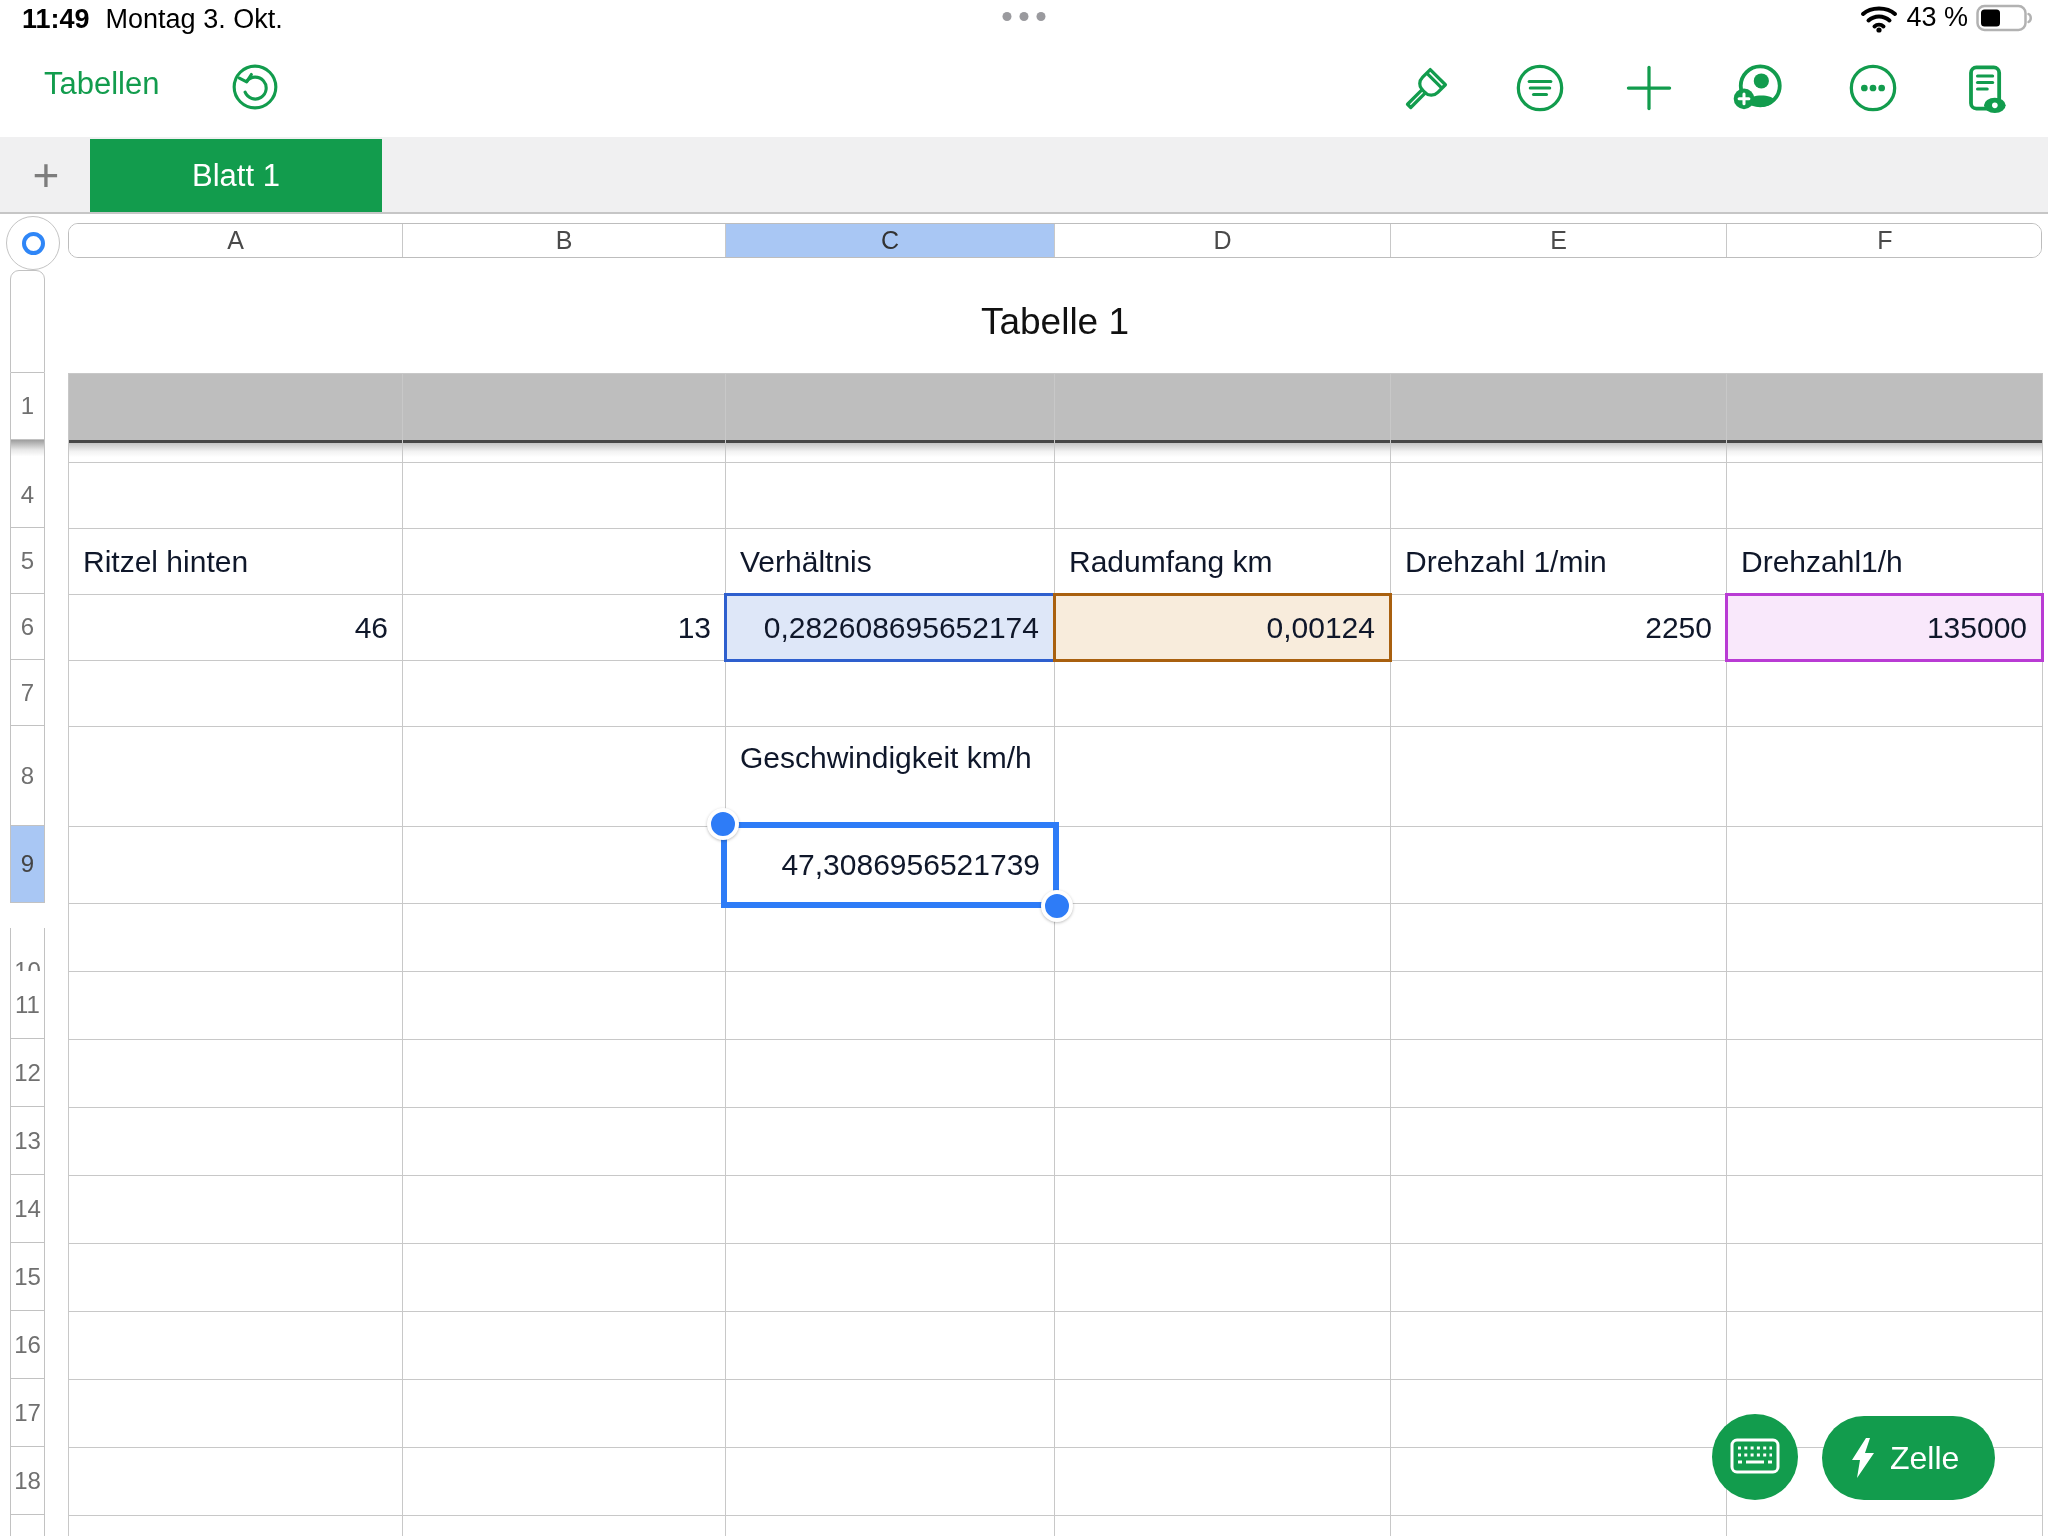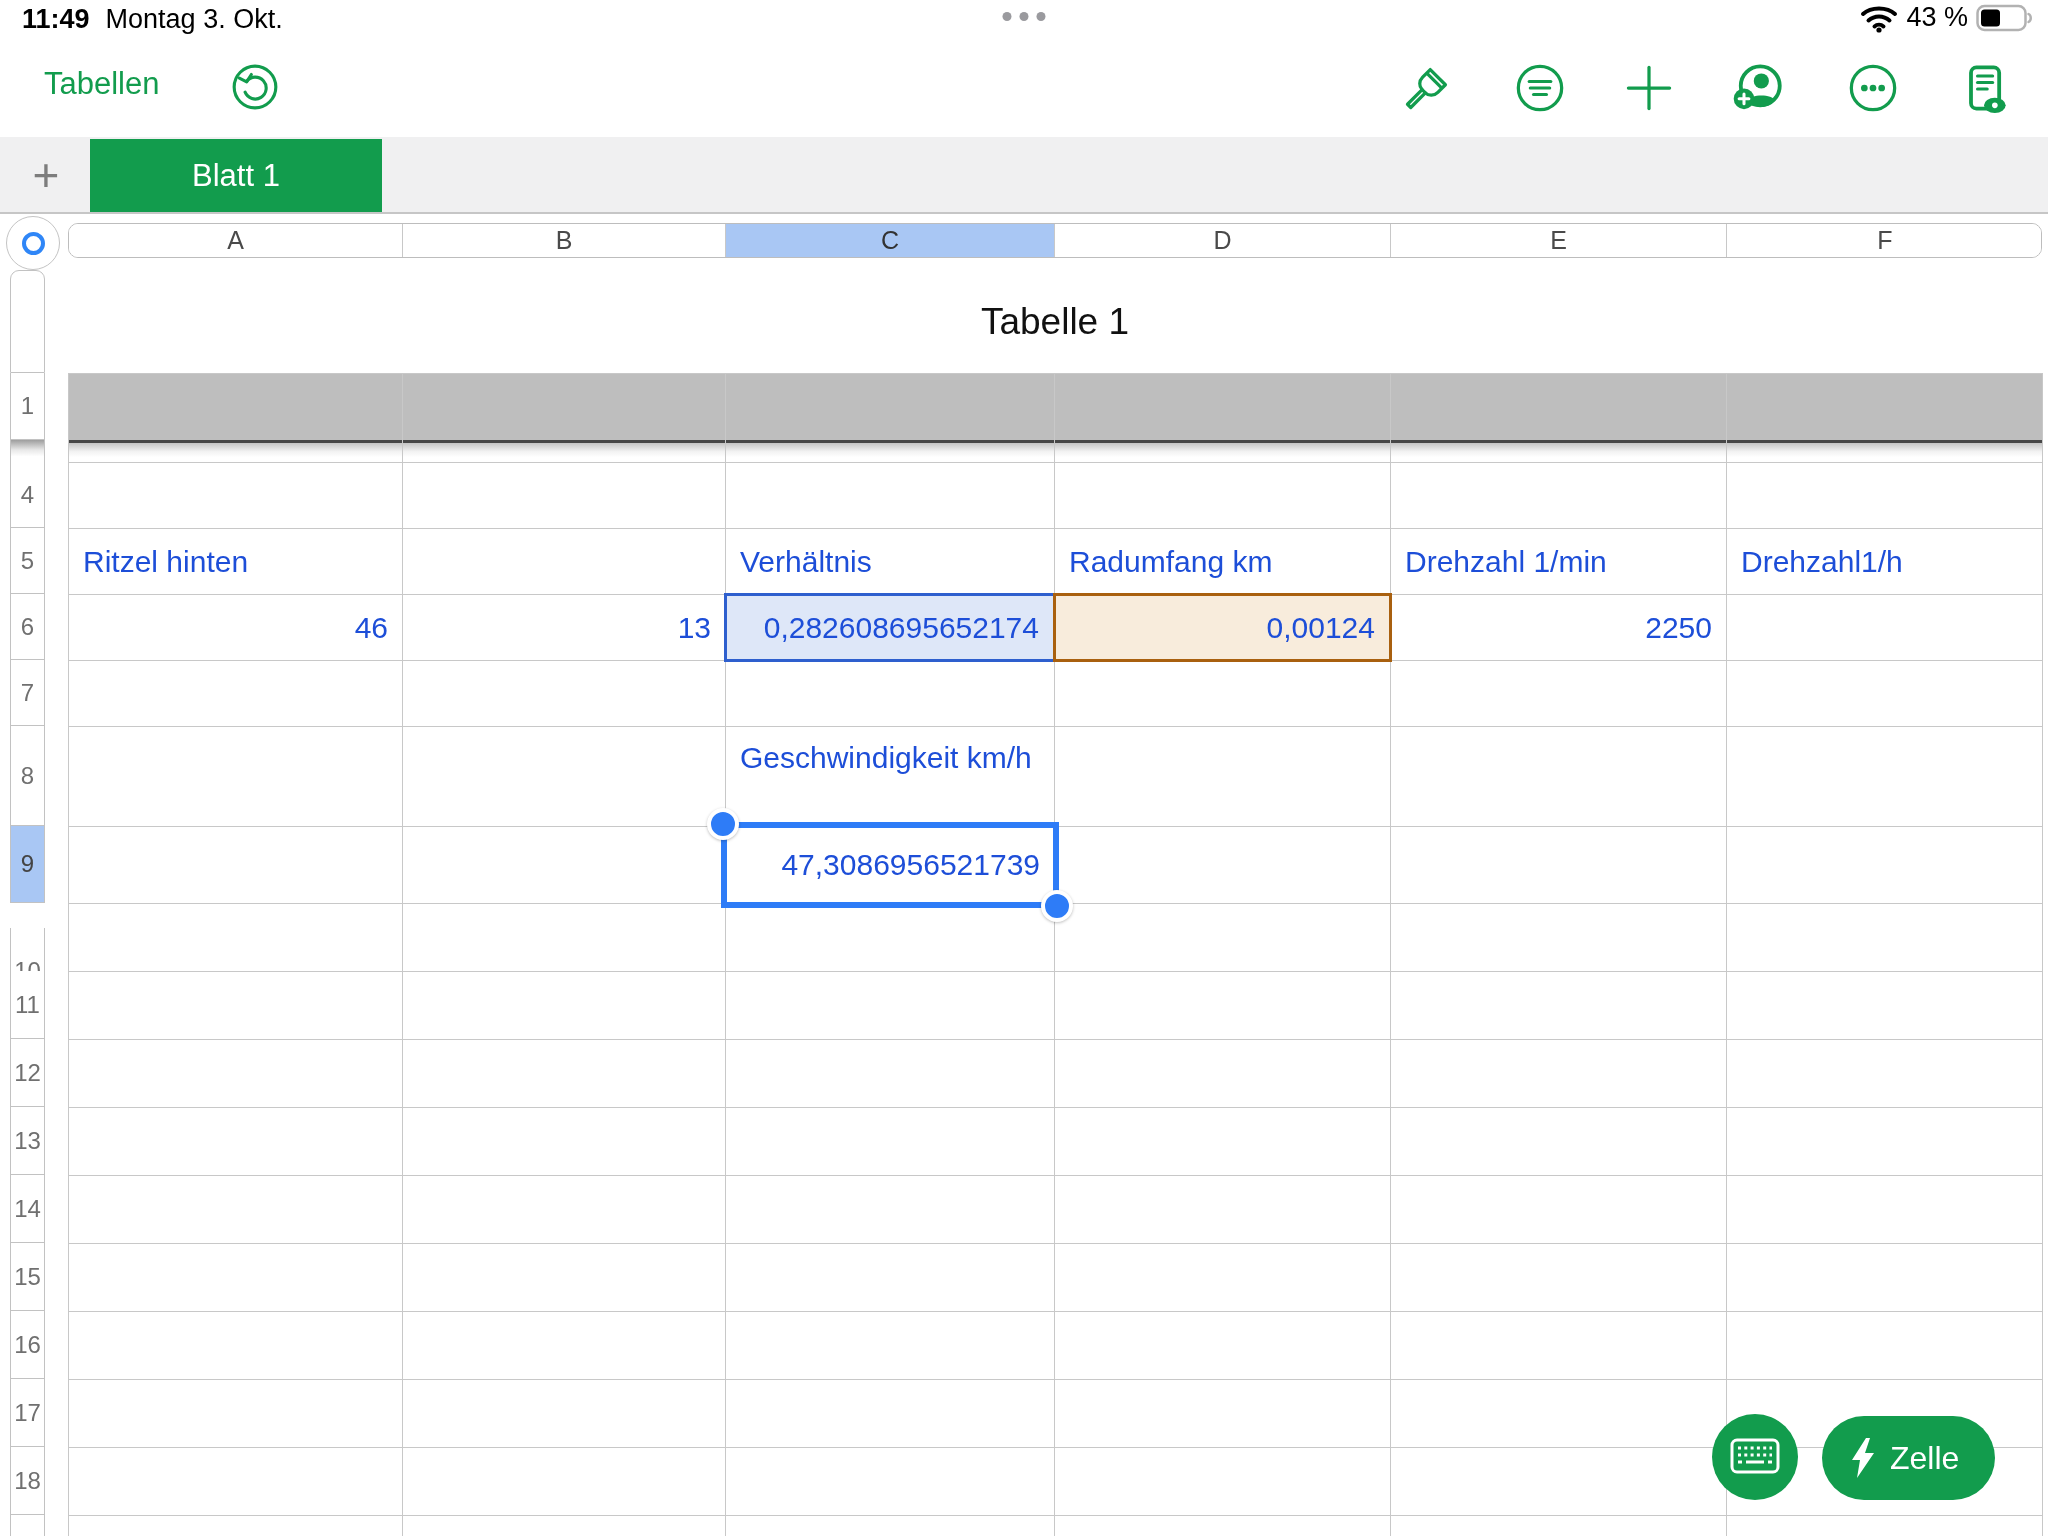--- a/index.html
+++ b/index.html
@@ -29,21 +29,21 @@
   
   .select-all{position:absolute;left:6px;top:216px;width:54px;height:54px;border-radius:50%;background:#fff;border:1.5px solid #c4c4c4;box-sizing:border-box;display:flex;align-items:center;justify-content:center;cursor:pointer;}
   .select-all .ring{width:23px;height:23px;border-radius:50%;border:4.5px solid #2f86f7;box-sizing:border-box;}
   
   .col-h{position:absolute;top:0;height:100%;display:flex;align-items:center;justify-content:center;font-size:25px;color:#4a4a4a;background:#fff;border-right:1px solid #c8c8c8;box-sizing:border-box;cursor:pointer;}
   .col-h.hl{background:var(--colsel);color:#333;}
   .row-n{position:absolute;left:0;width:100%;display:flex;align-items:center;justify-content:center;font-size:24px;color:#707070;background:#fff;border-left:1px solid #c2c2c2;border-right:1px solid #c2c2c2;border-bottom:1px solid #c2c2c2;box-sizing:border-box;cursor:pointer;}
   .row-n.hl{background:var(--colsel);color:#444;}
   
   .gline{position:absolute;background:#c8c8c8;}
-  .cell{position:absolute;display:flex;align-items:center;font-size:30px;color:#1d4ed8;box-sizing:border-box;padding:0 14px;white-space:nowrap;overflow:hidden;cursor:cell;}
+  .cell{position:absolute;display:flex;align-items:center;font-size:30px;color:#0f172a;box-sizing:border-box;padding:0 14px;white-space:nowrap;overflow:hidden;cursor:cell;}
   .cell.left{justify-content:flex-start;}
   .cell.right{justify-content:flex-end;}
   .cell.wrap{white-space:normal;align-items:flex-start;padding-top:8px;line-height:45px;}
   .cell.blue{background:#dee7f8;border:3px solid #2e5fce;padding-left:24px;}
   .cell.orange{background:#f8ecdc;border:3px solid #a9600f;}
   .cell.purple{background:#f9e8fb;border:3px solid #b93bd4;}
   .table-title{position:absolute;left:68px;top:270px;width:1974px;height:103px;display:flex;align-items:center;justify-content:center;font-size:37px;color:#111;}
   
   .sel-rect{position:absolute;border:6px solid #2e7cf7;box-sizing:border-box;pointer-events:none;}
   .sel-handle{position:absolute;width:24px;height:24px;border-radius:50%;background:#2e7cf7;border:4px solid #fff;box-sizing:content-box;box-shadow:0 1px 3px rgba(0,0,0,.25);cursor:grab;}
@@ -217,20 +217,21 @@
       <div class="cell left" style="left: 69px; top: 529px; width: 333px; height: 65px; pointer-events: auto;">Ritzel hinten</div>
       <div class="cell left" style="left: 726px; top: 529px; width: 328px; height: 65px; pointer-events: auto;">Verhältnis</div>
       <div class="cell left" style="left: 1055px; top: 529px; width: 335px; height: 65px; pointer-events: auto;">Radumfang km</div>
       <div class="cell left" style="left: 1391px; top: 529px; width: 335px; height: 65px; pointer-events: auto;">Drehzahl 1/min</div>
       <div class="cell left" style="left: 1727px; top: 529px; width: 315px; height: 65px; pointer-events: auto;">Drehzahl1/h</div>
       <div class="cell right" style="left: 69px; top: 595px; width: 333px; height: 65px; pointer-events: auto;">46</div>
       <div class="cell right" style="left: 403px; top: 595px; width: 322px; height: 65px; pointer-events: auto;">13</div>
       <div class="cell right blue" style="left: 724px; top: 593px; width: 332px; height: 69px; pointer-events: auto;">0,282608695652174</div>
       <div class="cell right orange" style="left: 1053px; top: 593px; width: 339px; height: 69px; pointer-events: auto;">0,00124</div>
       <div class="cell right" style="left: 1391px; top: 595px; width: 335px; height: 65px; pointer-events: auto;">2250</div>
+      <div class="cell right purple" style="left: 1725px; top: 593px; width: 319px; height: 69px; pointer-events: auto;">135000</div>
       <div class="cell left wrap" style="left: 726px; top: 727px; width: 328px; height: 99px; pointer-events: auto;">Geschwindigkeit km/h</div>
       <div class="cell right" style="left: 726px; top: 827px; width: 328px; height: 76px; pointer-events: auto;">47,3086956521739</div>
     </div>
   <div class="table-title">Tabelle 1</div>
   <div id="selection">
       <div class="sel-rect" style="left: 721px; top: 822px; width: 338px; height: 86px;"></div>
       <div class="sel-handle" style="left: 707px; top: 808px;"></div>
       <div class="sel-handle" style="left: 1041px; top: 890px;"></div>
     </div>
 

